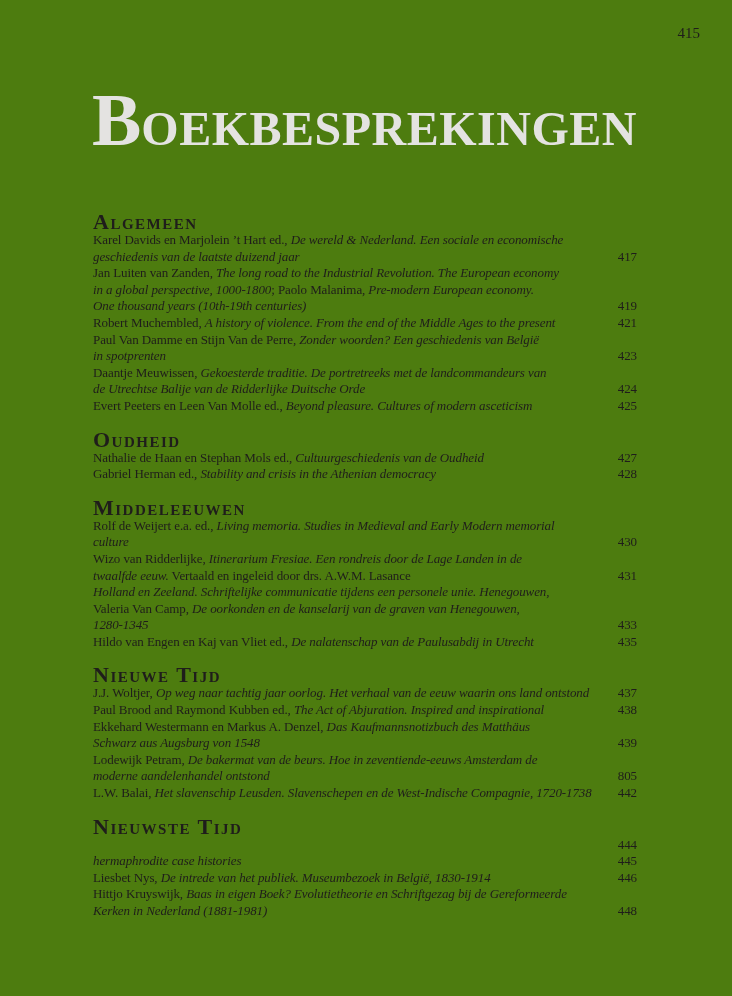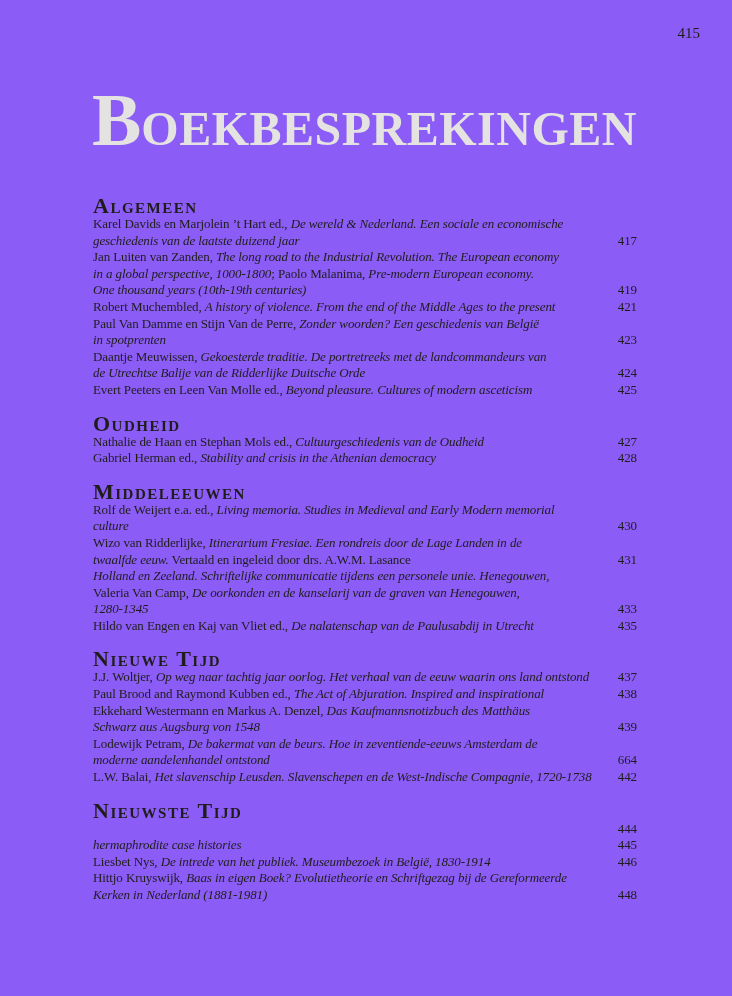--- a/index.html
+++ b/index.html
@@ -1,19 +1,19 @@
 <!DOCTYPE html>
 <html style="--title-watermark: #e4e3e1; --body-text: #1f1d1b;"><head>
 <meta charset="utf-8">
 <style>
   html,body { margin:0; padding:0; background:#ffffff; }
   .page {
     position:relative;
     width:732px; height:996px;
-    background:#8b5cf6;
+    background:#4d7c0f;
     font-family:"Liberation Serif","DejaVu Serif",serif;
     color:var(--body-text,#1f1d1b);
     overflow:hidden;
   }
   .folio {
     position:absolute; top:26px; right:32px;
     font-size:15px; line-height:1;
   }
   .title {
     position:absolute; left:92px; top:62px;
@@ -21,21 +21,21 @@
     color:var(--title-watermark,#e4e3e1);
     font-weight:700;
     line-height:1;
   }
   .title .initial { font-size:74px; }
   .title .rest   { font-size:48px; letter-spacing:0.5px; }
   .toc {
     position:absolute; left:93px; top:196px; width:544px;
   }
   .section { margin-top:15px; }
-  .section:first-child { margin-top:0; }
+  .section:first-child { margin-top:16px; }
   .heading {
     margin:0; padding:0;
     font-size:22px; line-height:20px;
     font-weight:700;
     font-variant:small-caps;
     font-variant-caps:small-caps;
     letter-spacing:1.5px;
     color:var(--body-text,#1f1d1b);
   }
   .line {
@@ -153,21 +153,21 @@
         </div>
         <div class="line">
           <span class="text"><i>Schwarz aus Augsburg von 1548</i></span>
           <span class="pagenum">439</span>
         </div>
         <div class="line">
           <span class="text"><span>Lodewijk Petram, </span><i>De bakermat van de beurs. Hoe in zeventiende-eeuws Amsterdam de</i></span>
         </div>
         <div class="line">
           <span class="text"><i>moderne aandelenhandel ontstond</i></span>
-          <span class="pagenum">664</span>
+          <span class="pagenum">805</span>
         </div>
         <div class="line">
           <span class="text"><span>L.W. Balai, </span><i>Het slavenschip Leusden. Slavenschepen en de West-Indische Compagnie, 1720-1738</i></span>
           <span class="pagenum">442</span>
         </div>
       </section>
       <section class="section">
         <h2 class="heading">Nieuwste Tijd</h2>
         <div class="line">
           <span class="pagenum">444</span>

